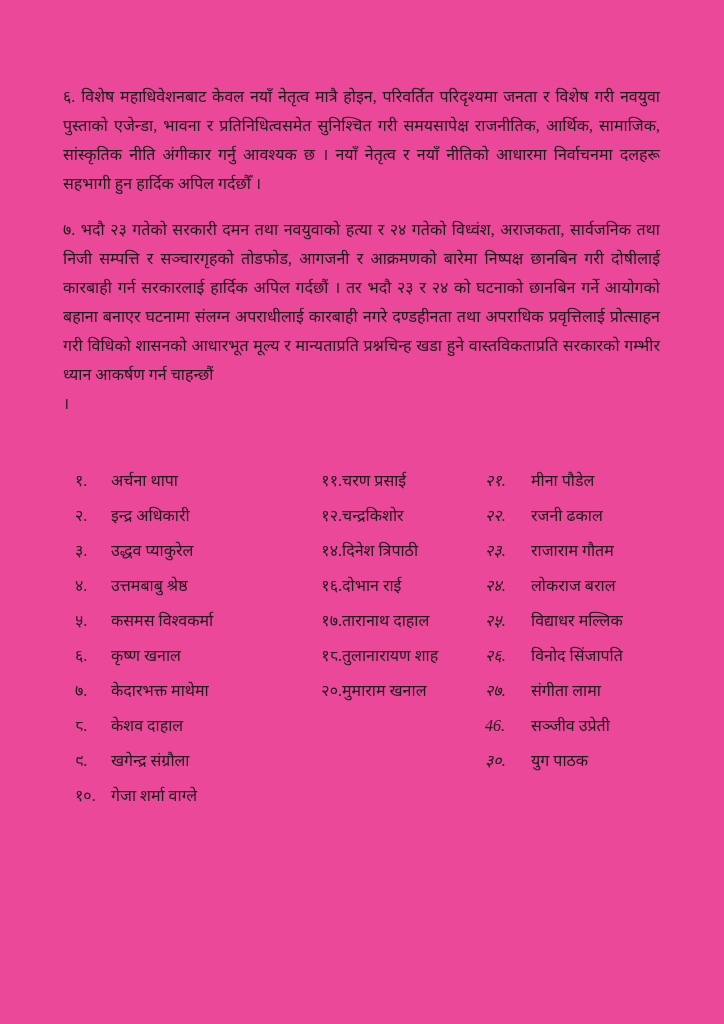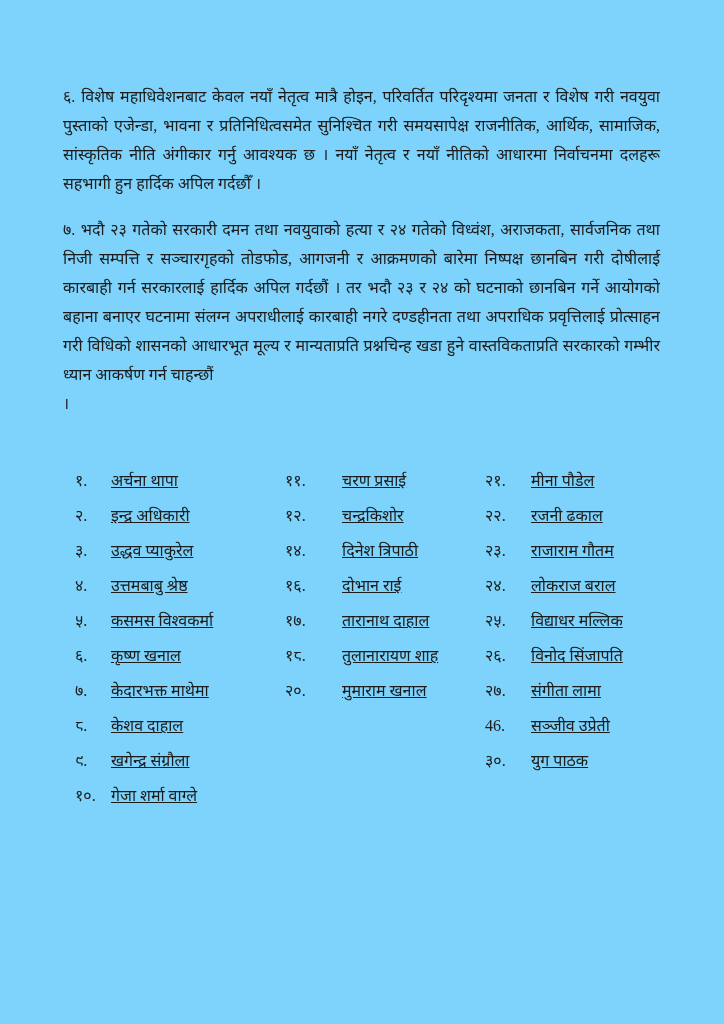--- a/index.html
+++ b/index.html
@@ -12,21 +12,21 @@
     height: 1024px;
     overflow: hidden;
     font-family: "Liberation Serif", "DejaVu Serif", serif;
     color: #1c1c1c;
   }
   .page {
     box-sizing: border-box;
     width: 724px;
     height: 1024px;
     padding: 82px 64px 0 63px;
-    background: #7dd3fc;
+    background: #ec4899;
   }
   .para {
     margin: 0 0 17px 0;
     font-size: 16px;
     line-height: 29px;
     text-align: justify;
     text-justify: inter-word;
     color: #1c1c1c;
   }
   .para:last-of-type {
@@ -48,25 +48,24 @@
     font-size: 16px;
     line-height: 22px;
     height: 35px;
     white-space: nowrap;
   }
   .list-item .num {
     flex: 0 0 auto;
     display: inline-block;
   }
   .col-1 .num { width: 36px; }
-  .col-2 .num { width: 57px; }
-  .col-3 .num { width: 46px; }
+  .col-2 .num { width: 57px; text-align: right; }
+  .col-3 .num { width: 46px; font-style: italic; }
   .list-item .name {
     flex: 0 0 auto;
-    text-decoration: underline;
   }
 </style>
 </head>
 <body style="color: rgb(28, 28, 28); background: rgb(255, 255, 255);">
 
 <div class="page">
 
   <p class="para">६. विशेष महाधिवेशनबाट केवल नयाँ नेतृत्व मात्रै होइन, परिवर्तित परिदृश्यमा जनता र विशेष गरी नवयुवा पुस्ताको एजेन्डा, भावना र प्रतिनिधित्वसमेत सुनिश्चित गरी समयसापेक्ष राजनीतिक, आर्थिक, सामाजिक, सांस्कृतिक नीति अंगीकार गर्नु आवश्यक छ । नयाँ नेतृत्व र नयाँ नीतिको आधारमा निर्वाचनमा दलहरू सहभागी हुन हार्दिक अपिल गर्दछौँ ।</p>
 
   <p class="para"><span>७. भदौ २३ गतेको सरकारी दमन तथा नवयुवाको हत्या र २४ गतेको विध्वंश, अराजकता, सार्वजनिक तथा निजी सम्पत्ति र सञ्चारगृहको तोडफोड, आगजनी र आक्रमणको बारेमा निष्पक्ष छानबिन गरी दोषीलाई कारबाही गर्न सरकारलाई हार्दिक अपिल गर्दछौं । तर भदौ २३ र २४ को घटनाको छानबिन गर्ने आयोगको बहाना बनाएर घटनामा संलग्न अपराधीलाई कारबाही नगरे दण्डहीनता तथा अपराधिक प्रवृत्तिलाई प्रोत्साहन गरी विधिको शासनको आधारभूत मूल्य र मान्यताप्रति प्रश्नचिन्ह खडा हुने वास्तविकताप्रति सरकारको गम्भीर ध्यान आकर्षण गर्न चाहन्छौं</span><br><span>।</span></p>

